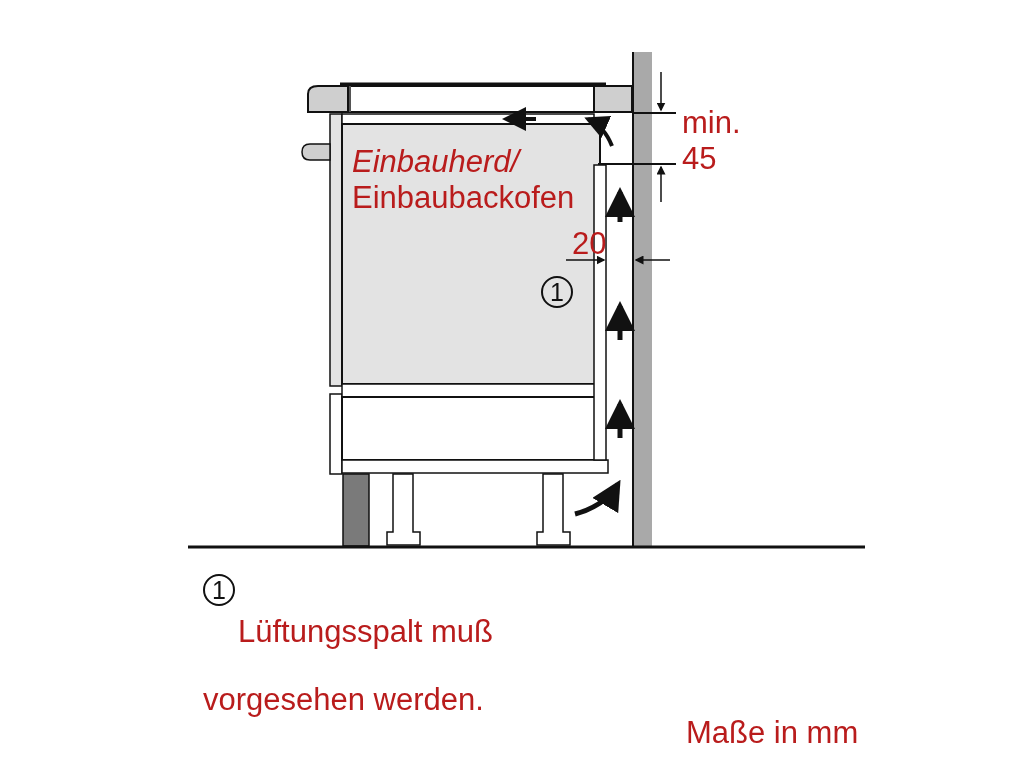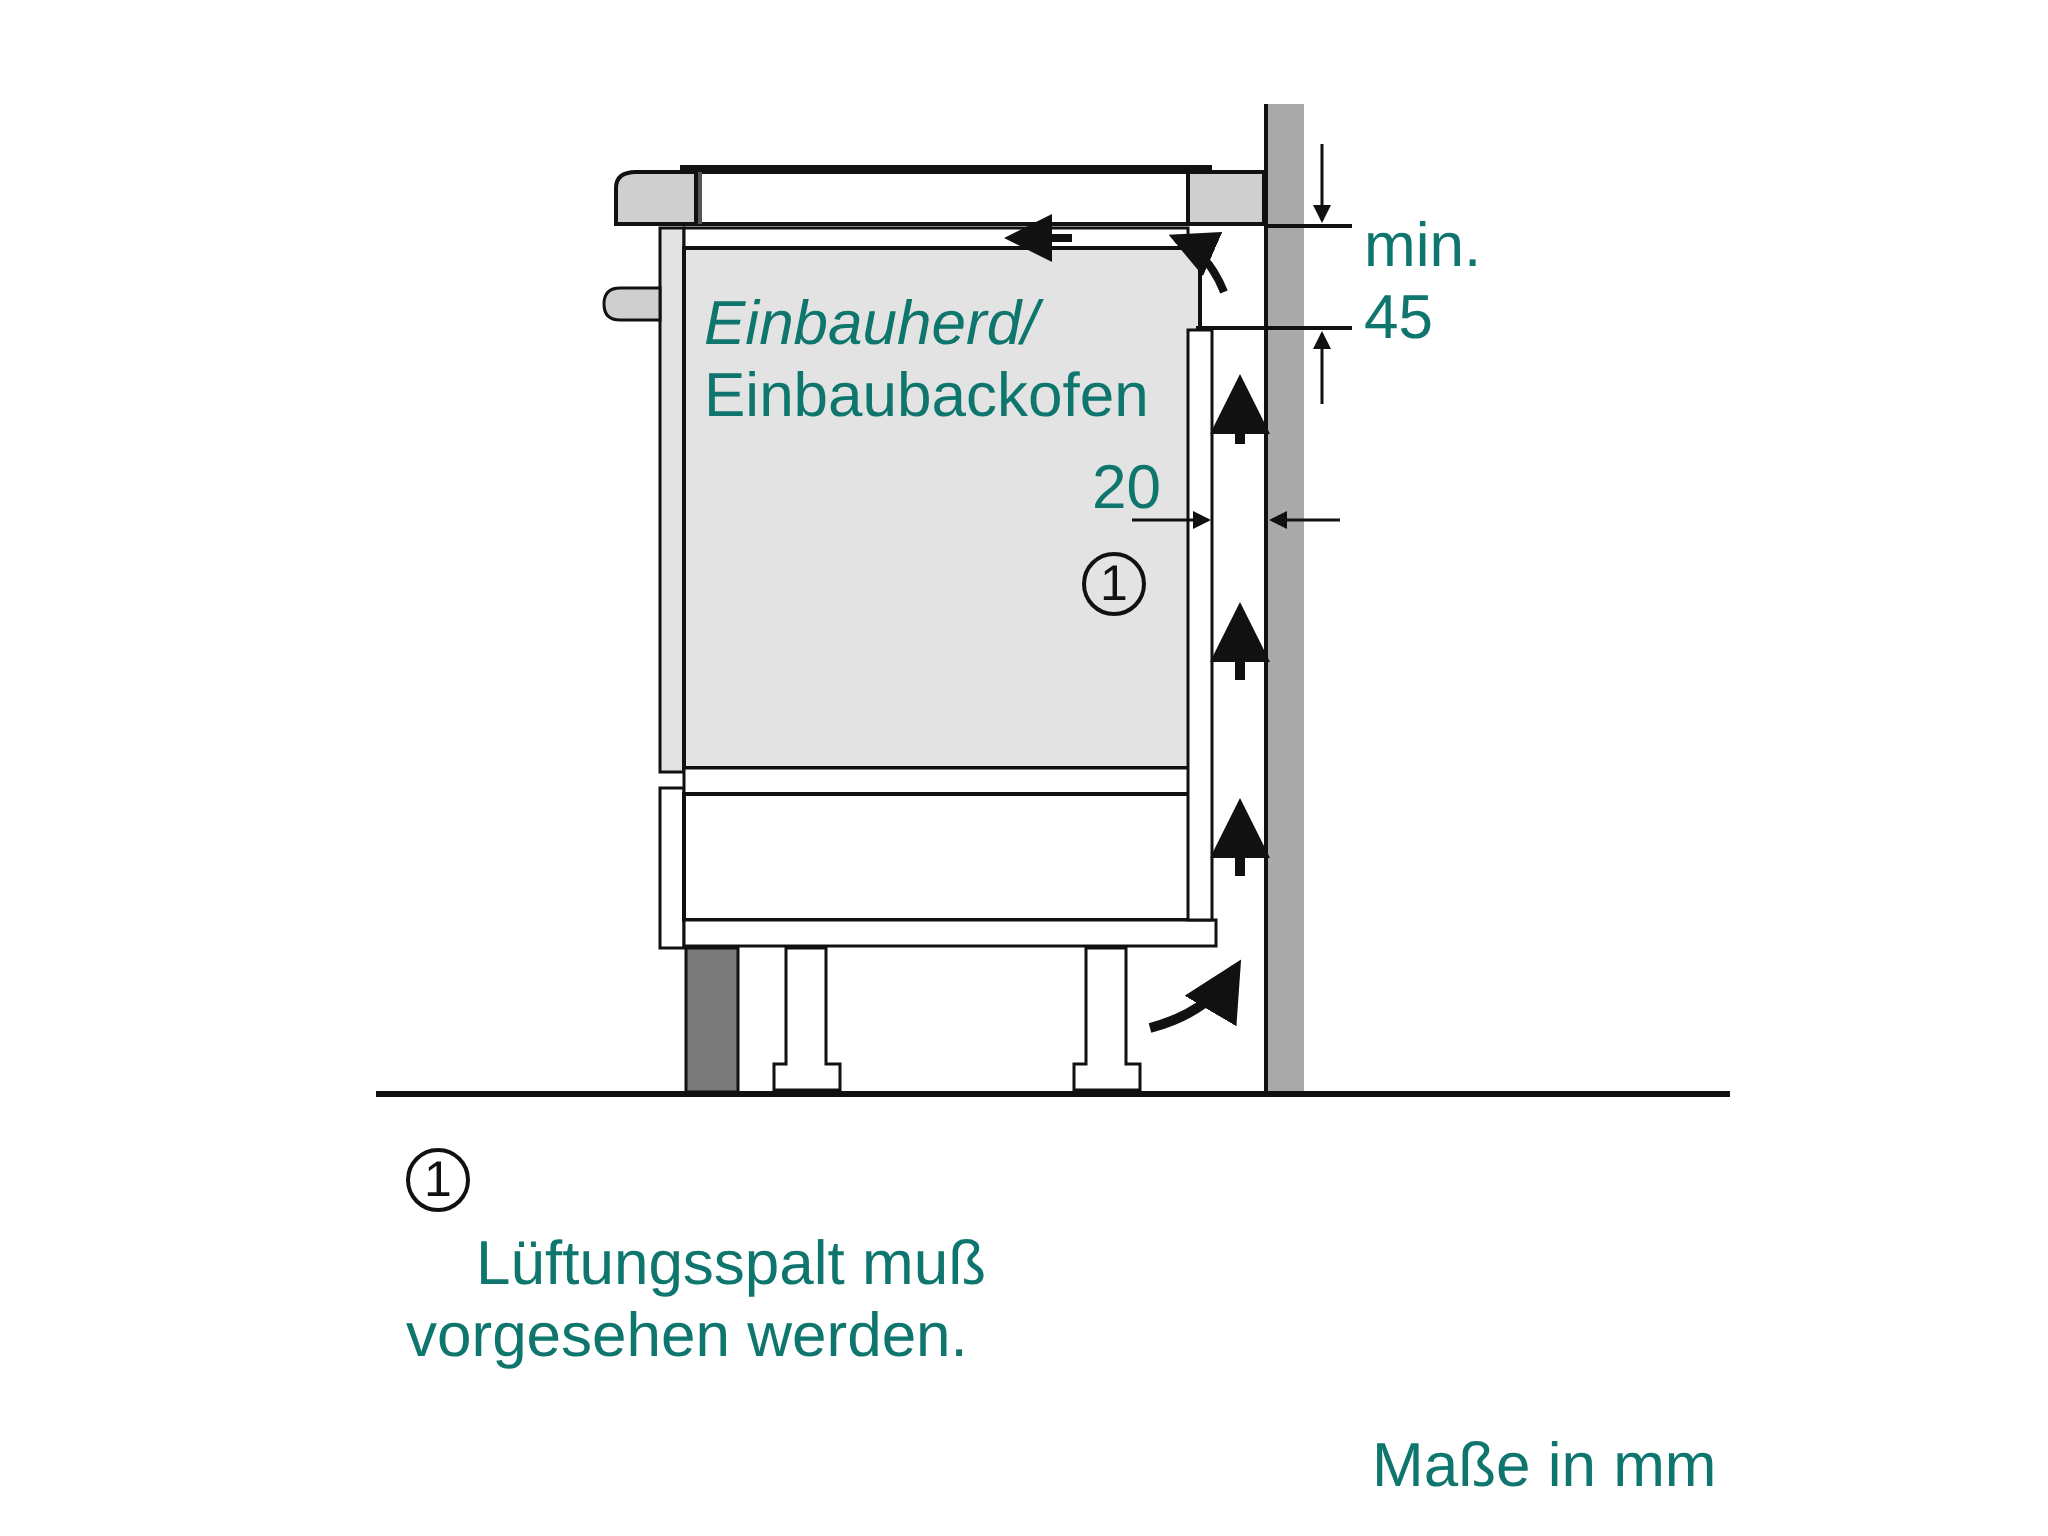--- a/index.html
+++ b/index.html
@@ -1,18 +1,18 @@
 <!DOCTYPE html>
 <html><head>
   <meta charset="utf-8">
   <style>
     html, body { margin: 0; padding: 0; background: #ffffff; }
     body { width: 1024px; height: 768px; position: relative; overflow: hidden; font-family: "Liberation Sans", sans-serif; }
     svg { position: absolute; left: 0; top: 0; }
-    .lbl { position: absolute; color: #0f766e; font-family: "Liberation Sans", sans-serif; line-height: 1; white-space: nowrap; }
+    .lbl { position: absolute; color: #b91c1c; font-family: "Liberation Sans", sans-serif; line-height: 1; white-space: nowrap; }
     .big { font-size: 31px; }
     .circ { position: absolute; width: 32px; height: 32px; border: 2px solid #111; border-radius: 50%; box-sizing: border-box; display: flex; align-items: center; justify-content: center; font-size: 25px; color: #111; font-family: "Liberation Sans", sans-serif; }
   </style>
 </head>
 <body>
 
 <svg width="1024" height="768" viewBox="0 0 1024 768">
   <defs>
     <marker id="ah" markerWidth="6" markerHeight="6" refX="5" refY="3" orient="auto" markerUnits="strokeWidth">
       <path d="M0,0 L6,3 L0,6 z" fill="#111"></path>
@@ -74,23 +74,23 @@
 
   <g stroke="#111">
     <line x1="566" y1="260" x2="604" y2="260" stroke-width="1.5" marker-end="url(#ah)"></line>
     <line x1="670" y1="260" x2="636" y2="260" stroke-width="1.5" marker-end="url(#ah)"></line>
   </g>
 </svg>
 
 <div class="lbl big" style="left:352px; top:146px;font-style:italic;">Einbauherd/</div>
 <div class="lbl big" style="left:352px; top:182px;text-align:center;">Einbaubackofen</div>
 
-<div class="lbl big" style="left:546px; top:228px;text-align:center;">20</div>
+<div class="lbl big" style="left:572px; top:228px;text-align:center;">20</div>
 <div class="circ" style="left:541px; top:276px;">1</div>
 
 <div class="lbl big" style="left:682px; top:107px;">min.</div>
 <div class="lbl big" style="left:682px; top:143px;text-align:center;">45</div>
 
 <div class="circ" style="left:203px; top:574px;">1</div>
 <div class="lbl big" style="left:203px; top:616px;margin-left:35px;">Lüftungsspalt muß</div>
-<div class="lbl big" style="left:203px; top:652px;">vorgesehen werden.</div>
+<div class="lbl big" style="left:203px; top:684px;">vorgesehen werden.</div>
 
 <div class="lbl big" style="left:686px; top:700px;margin-top:17px;">Maße in mm</div>
 
 </body></html>

